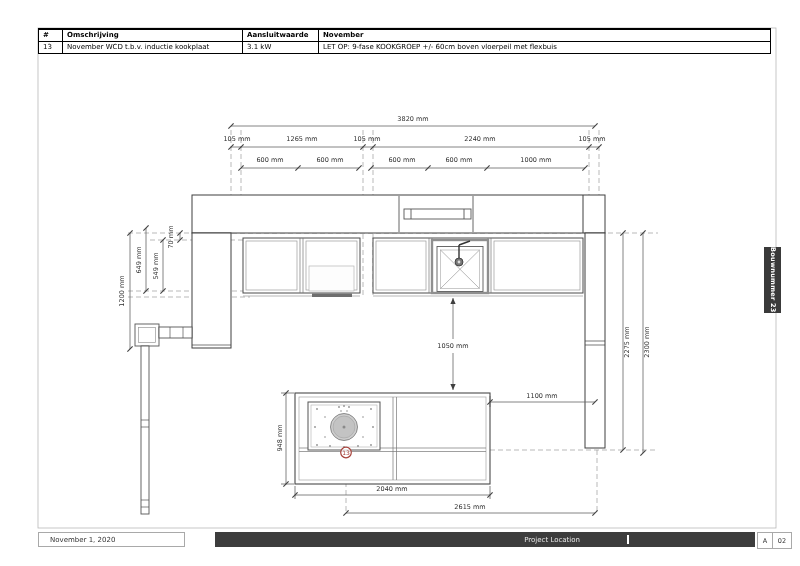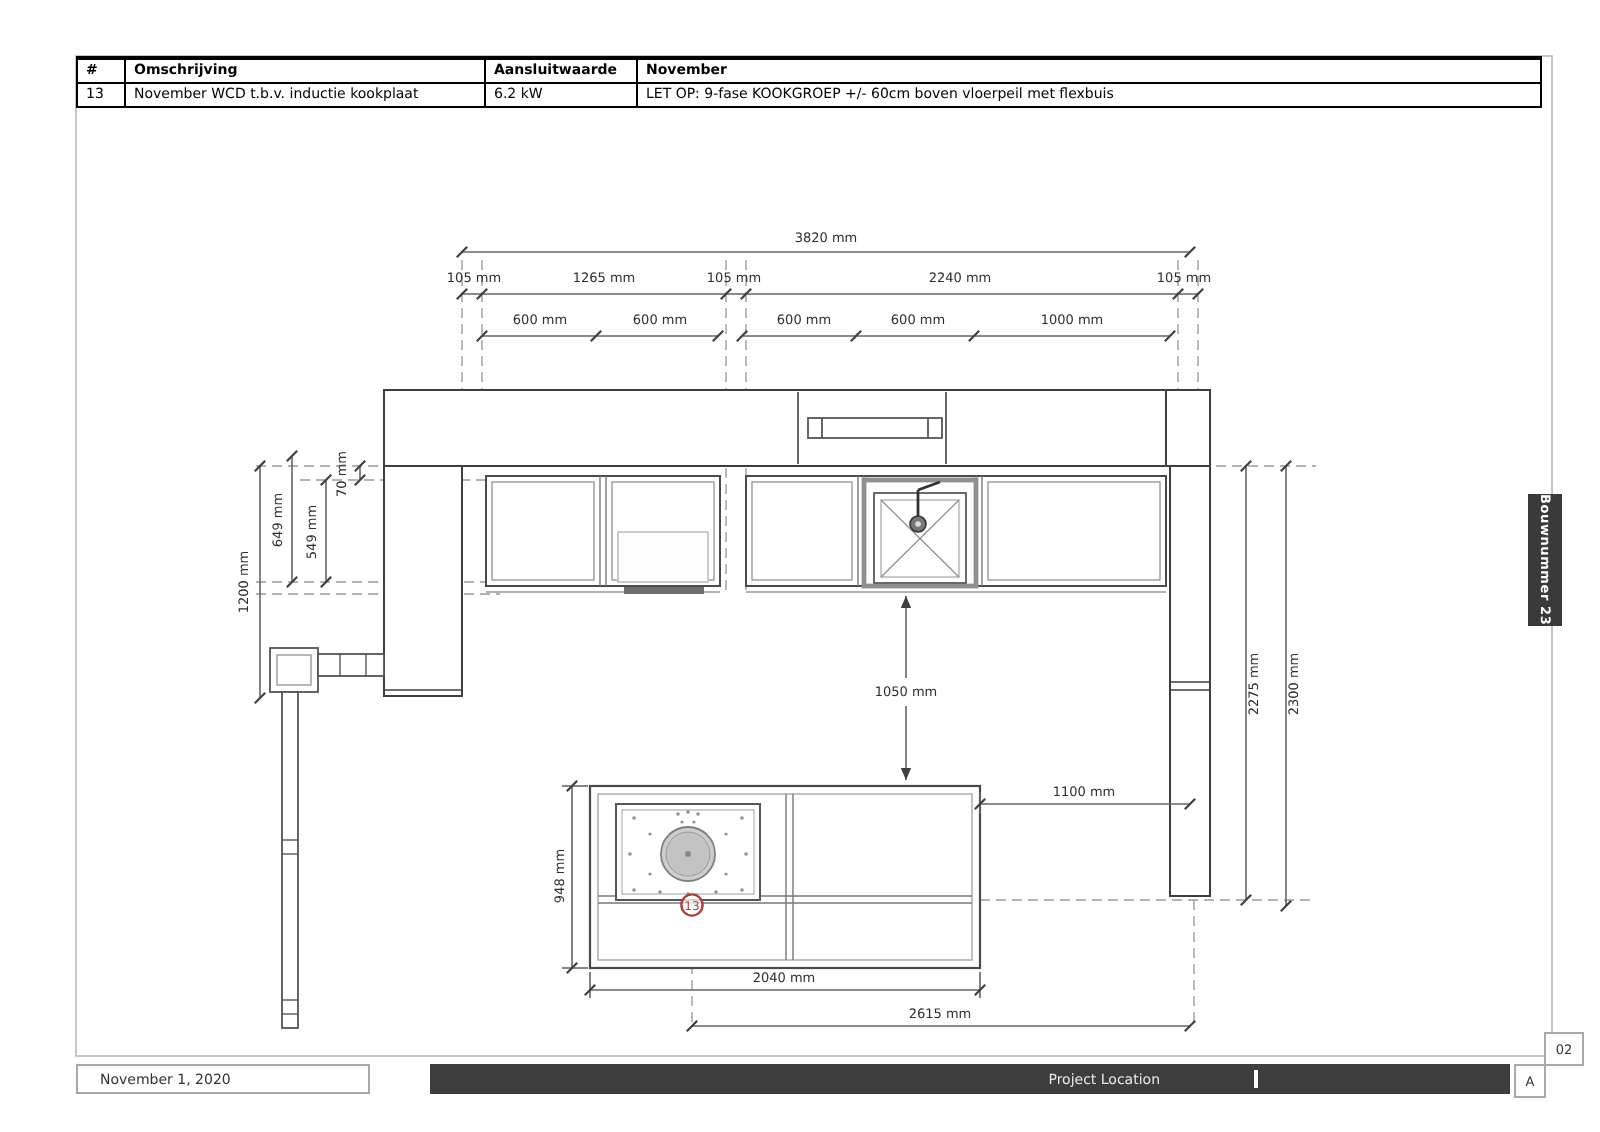--- a/index.html
+++ b/index.html
@@ -31,21 +31,21 @@
   }
   
   .fcell{position:absolute;background:#fff;border:1px solid #a9a9a9;
     font-size:7px;color:#333;display:flex;align-items:center;}
   #footer-date{left:38px;top:532px;width:147px;height:15px;padding-left:11px;box-sizing:border-box;}
   #footer-bar{position:absolute;left:215px;top:532px;width:540px;height:15px;background:#3d3d3d;
     display:flex;align-items:center;justify-content:flex-end;padding-right:126px;box-sizing:border-box;gap:44px;}
   #footer-bar .proj{color:#e9e9e9;font-size:7px;}
   #footer-bar .cursor{display:inline-block;width:2px;height:9px;background:#fff;margin-left:3px;}
   #footer-rev{left:757px;top:532px;width:14px;height:15px;justify-content:center;font-size:6.5px;}
-  #footer-num{left:772px;top:516px;width:18px;height:15px;justify-content:center;font-size:6.5px;}
+  #footer-num{left:772px;top:532px;width:18px;height:15px;justify-content:center;font-size:6.5px;}
 </style>
 </head>
 <body>
 
 <svg width="800" height="566" viewBox="0 0 800 566">
   <defs>
     <g id="tk">
         <line x1="-2.6" y1="2.6" x2="2.6" y2="-2.6" stroke="#3f3f3f" stroke-width="1.1"></line>
       </g>
   </defs>
@@ -290,21 +290,21 @@
       <th>#</th>
       <th>Omschrijving</th>
       <th>Aansluitwaarde</th>
       <th>November</th>
     </tr>
   </thead>
   <tbody>
     <tr>
       <td>13</td>
       <td>November WCD t.b.v. inductie kookplaat</td>
-      <td>6.2 kW</td>
+      <td>3.1 kW</td>
       <td>LET OP: 9-fase KOOKGROEP +/- 60cm boven vloerpeil met flexbuis</td>
     </tr>
   </tbody>
 </table>
 
 <div id="side-tab">Bouwnummer 23</div>
 
 <div class="fcell" id="footer-date">November 1, 2020</div>
 <div id="footer-bar">
   <span class="proj">Project Location</span>

